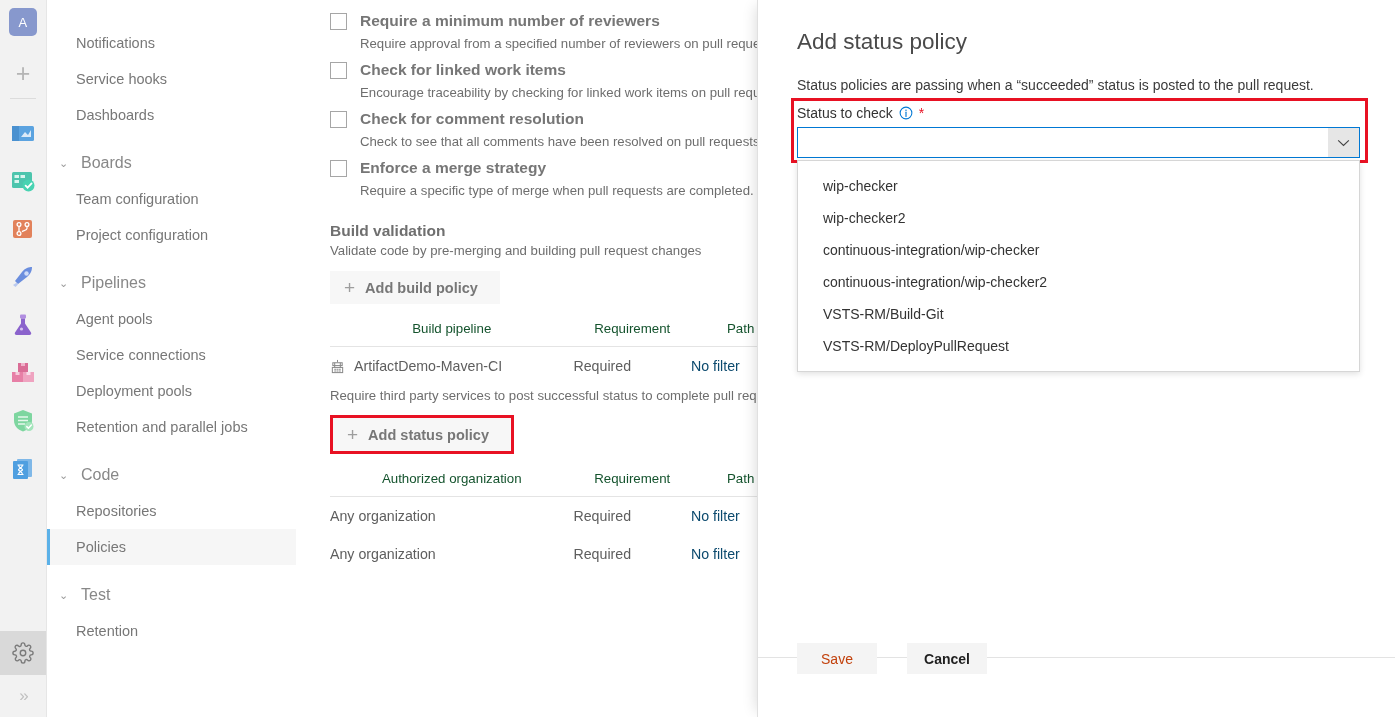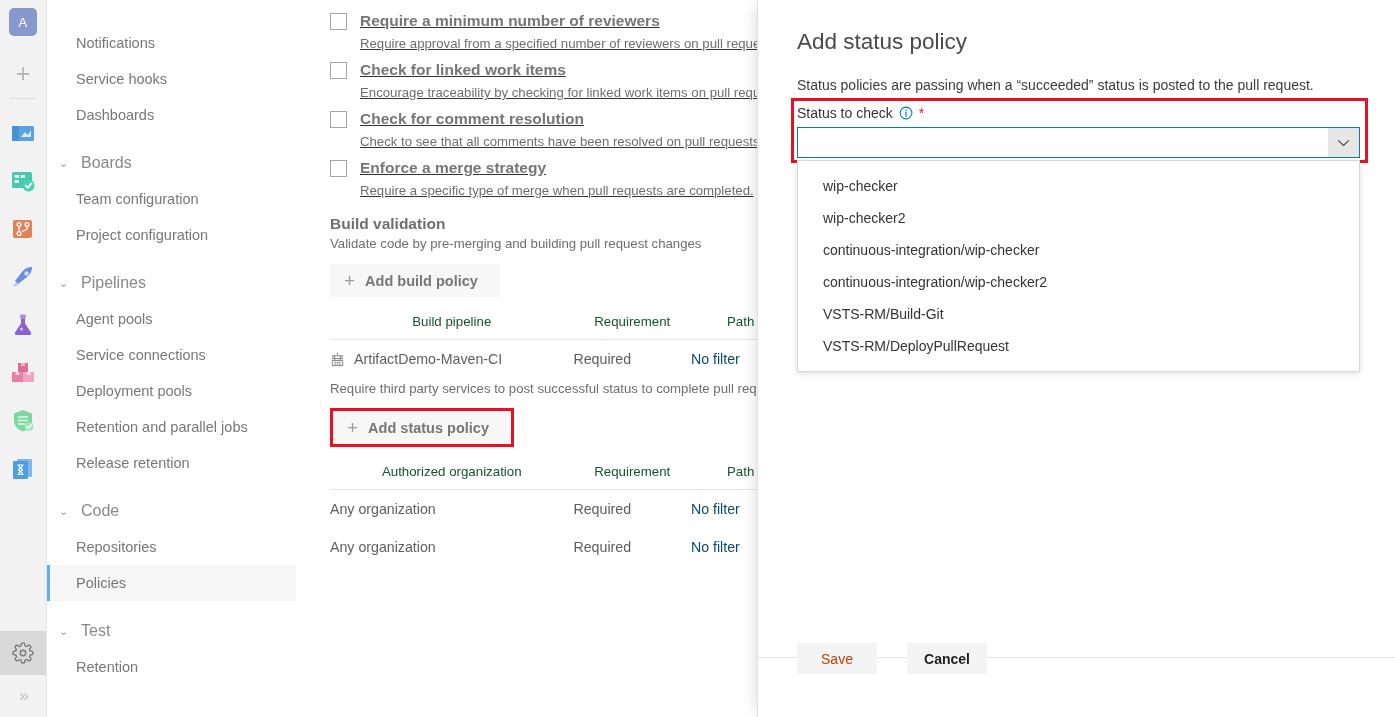--- a/index.html
+++ b/index.html
@@ -131,21 +131,21 @@
   
   .main {
     flex: 1 1 auto;
     position: relative;
     padding: 0 0 0 34px;
     overflow: hidden;
     background: #fff;
   }
   .main-inner { padding-top: 12px; width: 700px; }
 
-  .chk-row { margin-bottom: 10px; text-decoration: underline; }
+  .chk-row { margin-bottom: 10px; }
   .chk-line {
     display: flex;
     align-items: center;
   }
   .chk-box {
     width: 17px; height: 17px;
     border: 1px solid #a6a6a6;
     background: #fff;
     flex: 0 0 17px;
     margin-right: 13px;
@@ -159,21 +159,21 @@
   .chk-desc {
     font-size: 13.2px;
     color: #6e6e6e;
     margin: 6px 0 0 30px;
   }
 
   .sect-title {
     font-size: 15.5px;
     font-weight: 700;
     color: #6f6f6f;
-    margin-top: 17px;
+    margin-top: 24px;
   }
   .sect-desc {
     font-size: 13.2px;
     color: #6e6e6e;
     margin-top: 3px;
   }
   .sect-desc a {
     color: #5a86c5;
     text-decoration: underline;
   }
@@ -481,23 +481,20 @@
       <span>Agent pools</span>
     </div>
     <div class="nav-item">
       <span>Service connections</span>
     </div>
     <div class="nav-item">
       <span>Deployment pools</span>
     </div>
     <div class="nav-item">
       <span>Retention and parallel jobs</span>
-    </div>
-    <div class="nav-item">
-      <span>Release retention</span>
     </div>
 
     <div class="nav-group">
       <span class="chev">⌄</span>
       <span>Code</span>
     </div>
     <div class="nav-item">
       <span>Repositories</span>
     </div>
     <div class="nav-item selected">

